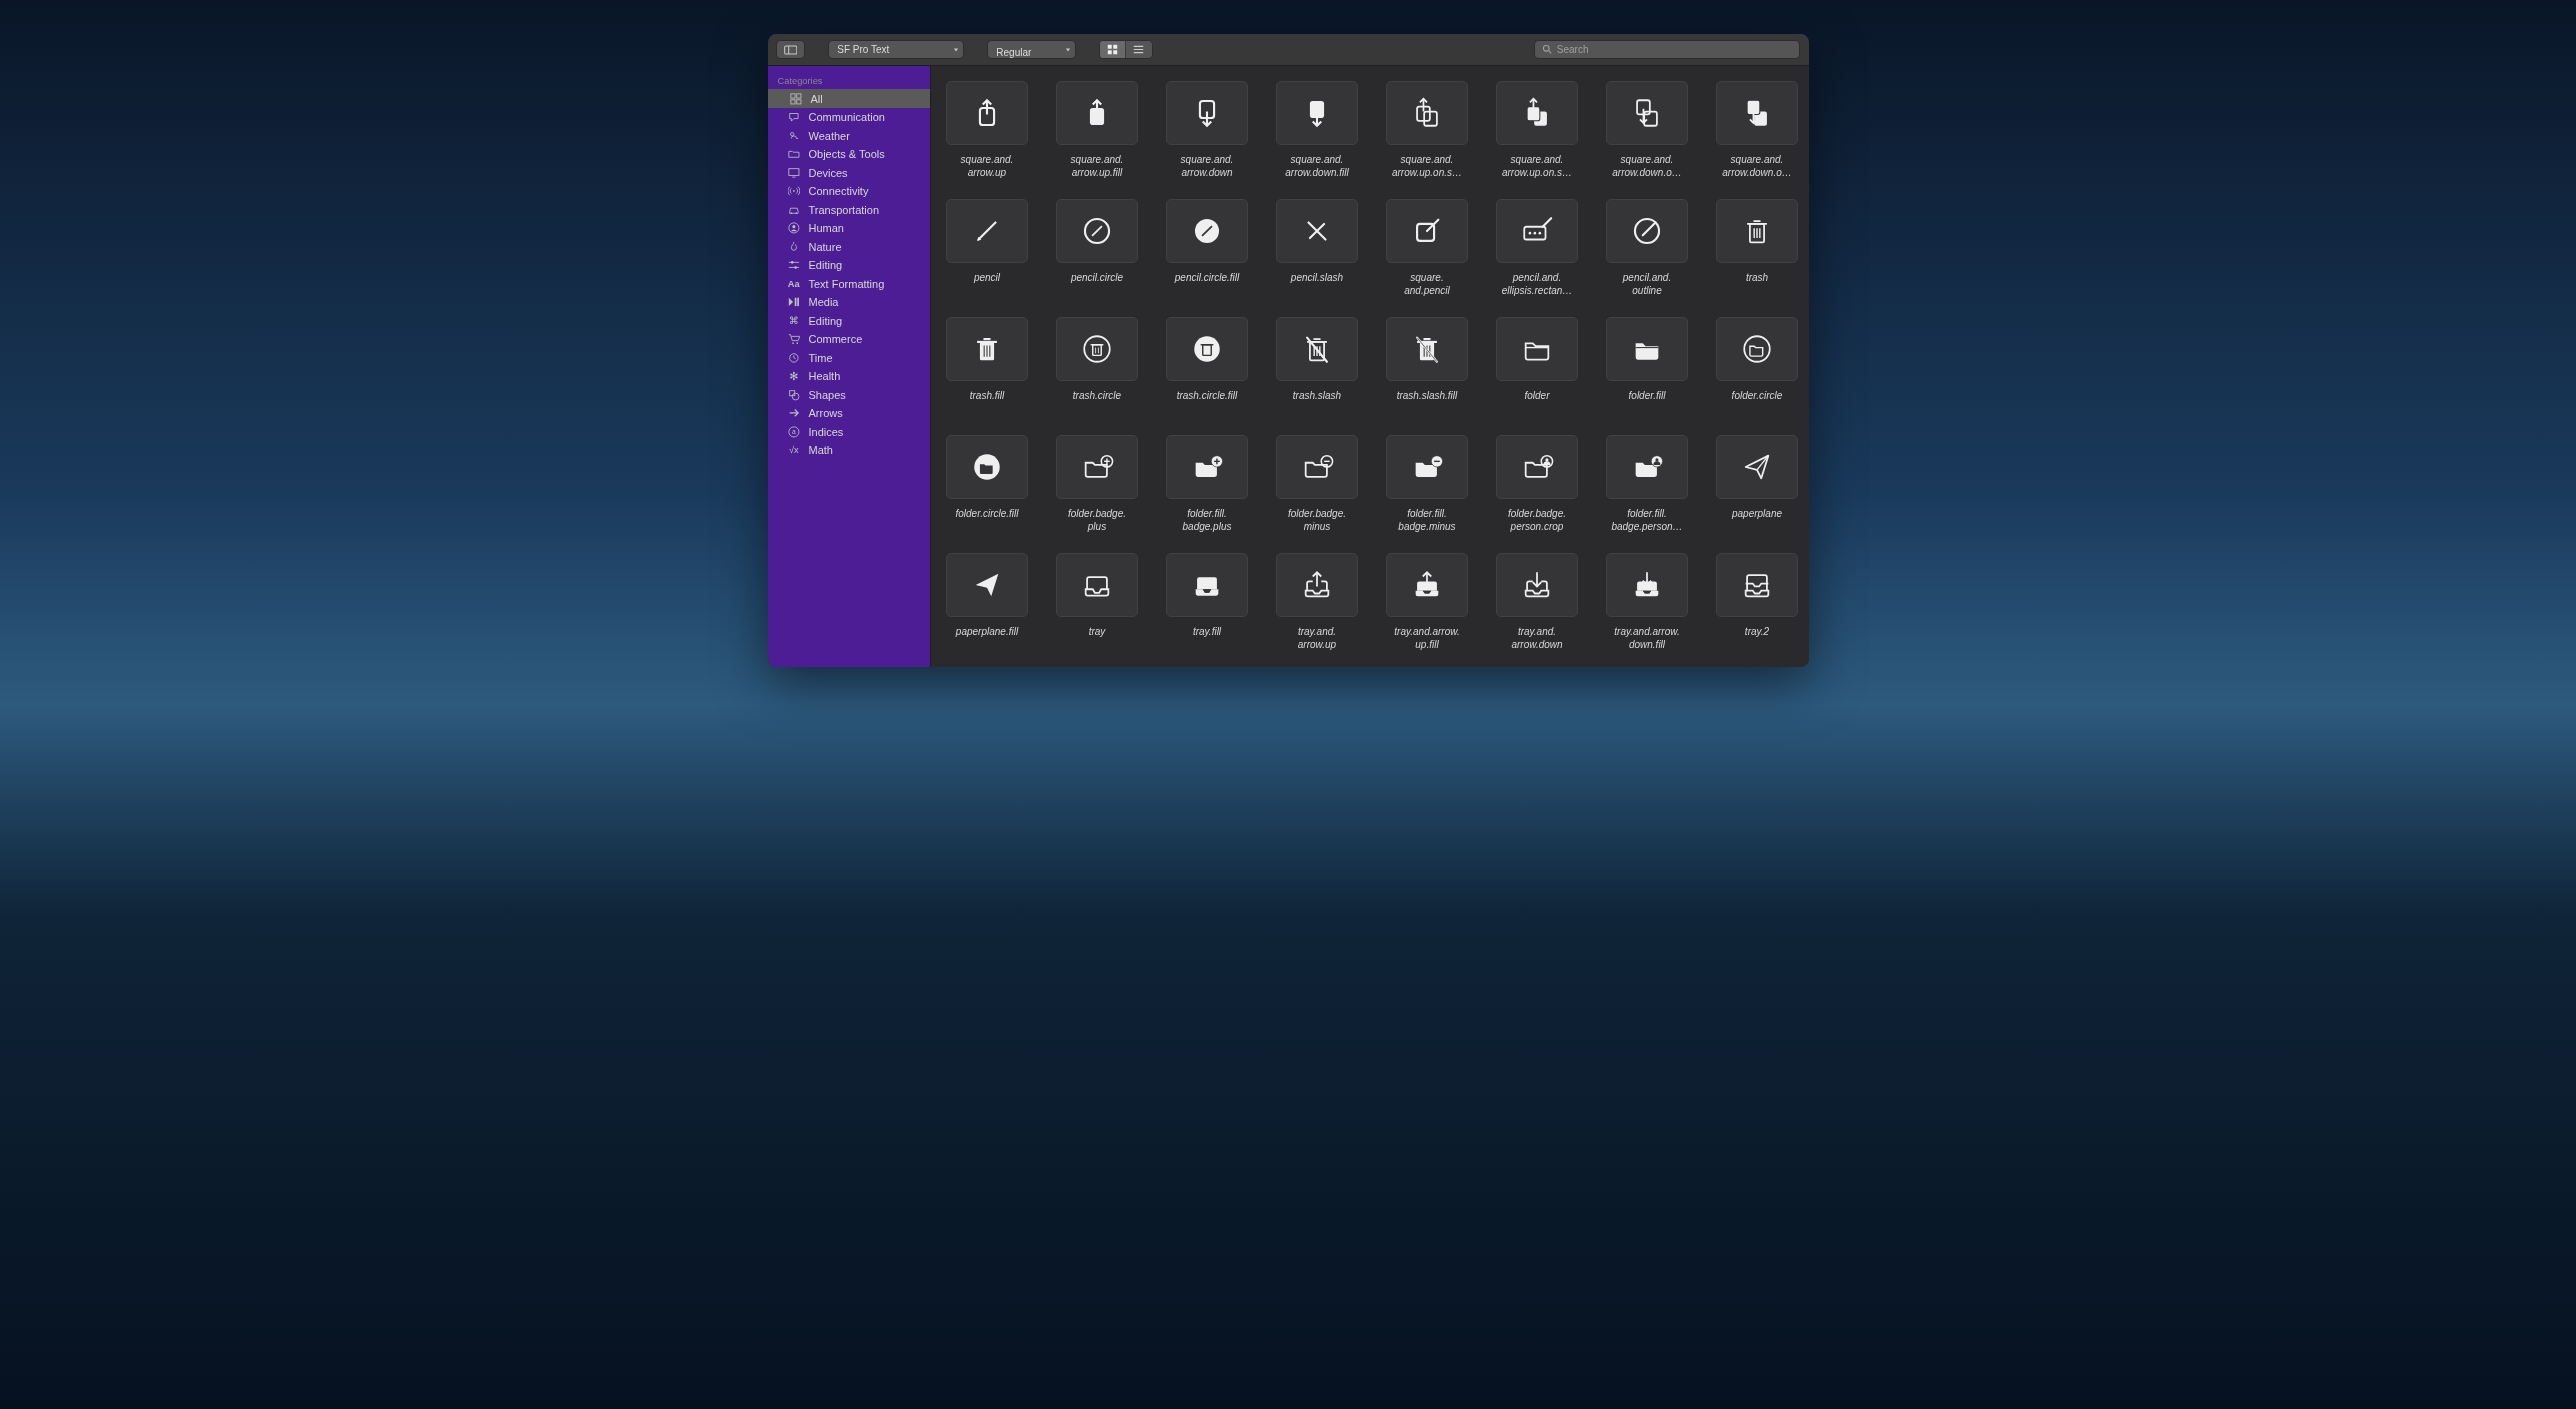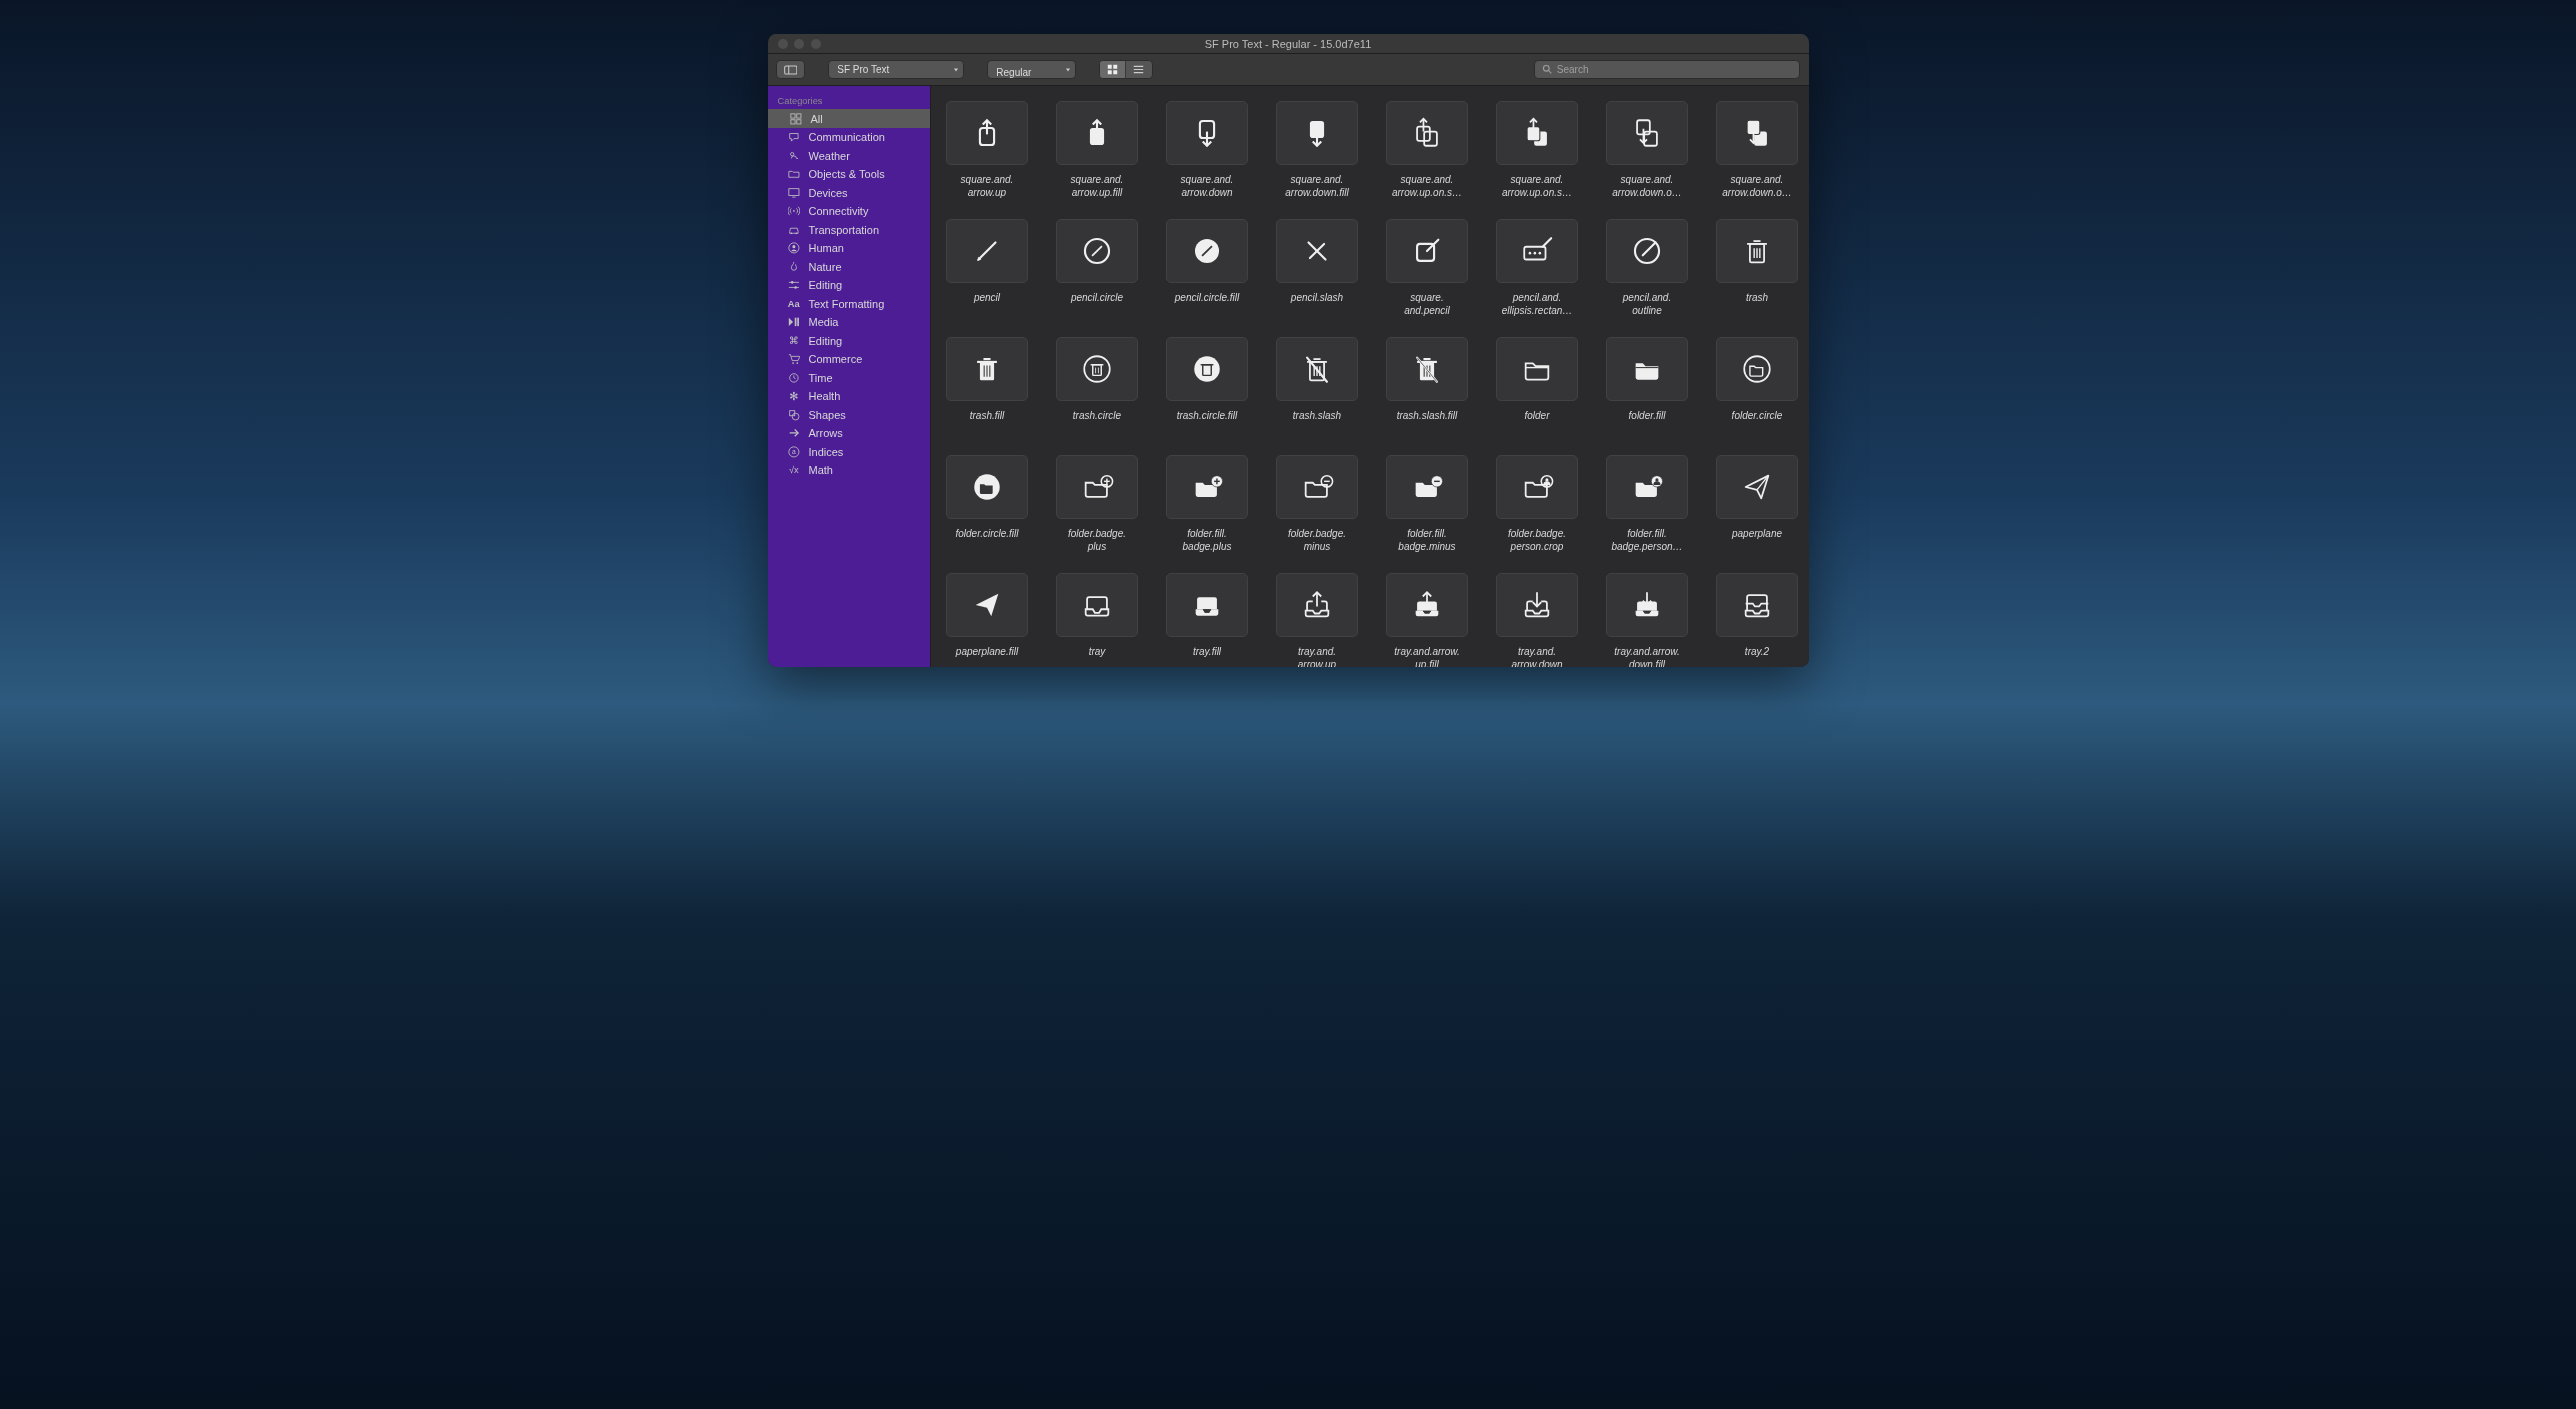--- a/index.html
+++ b/index.html
@@ -369,28 +369,20 @@
   <g id="i-tray-2">
     <path d="M8 22h10l3 4h6l3-4h10" fill="none" stroke="currentColor" stroke-width="2.5"></path>
     <path d="M8 32h10l3 4h6l3-4h10v5a3 3 0 0 1-3 3H11a3 3 0 0 1-3-3z" fill="none" stroke="currentColor" stroke-width="2.5"></path>
     <path d="M10 32V13a3 3 0 0 1 3-3h22a3 3 0 0 1 3 3v19" fill="none" stroke="currentColor" stroke-width="2.5"></path>
   </g>
 </defs>
 </svg>
 
 <div class="window">
 
-  <div class="titlebar">
-    <div class="traffic">
-      <span></span>
-      <span></span>
-      <span></span>
-    </div>
-    <div class="title-text">SF Pro Text - Regular - 15.0d7e11</div>
-  </div>
 
   <div class="toolbar">
     <div class="tb-btn">
       <svg viewBox="0 0 20 14" width="13.5" height="10">
           <rect x="1" y="1" width="18" height="12" rx="2" fill="none" stroke="#ccc" stroke-width="1.5"></rect>
           <line x1="7" y1="1" x2="7" y2="13" stroke="#ccc" stroke-width="1.5"></line>
         </svg>
     </div>
     <div class="tb-select tb-font-sel">
       <span>SF Pro Text</span>

